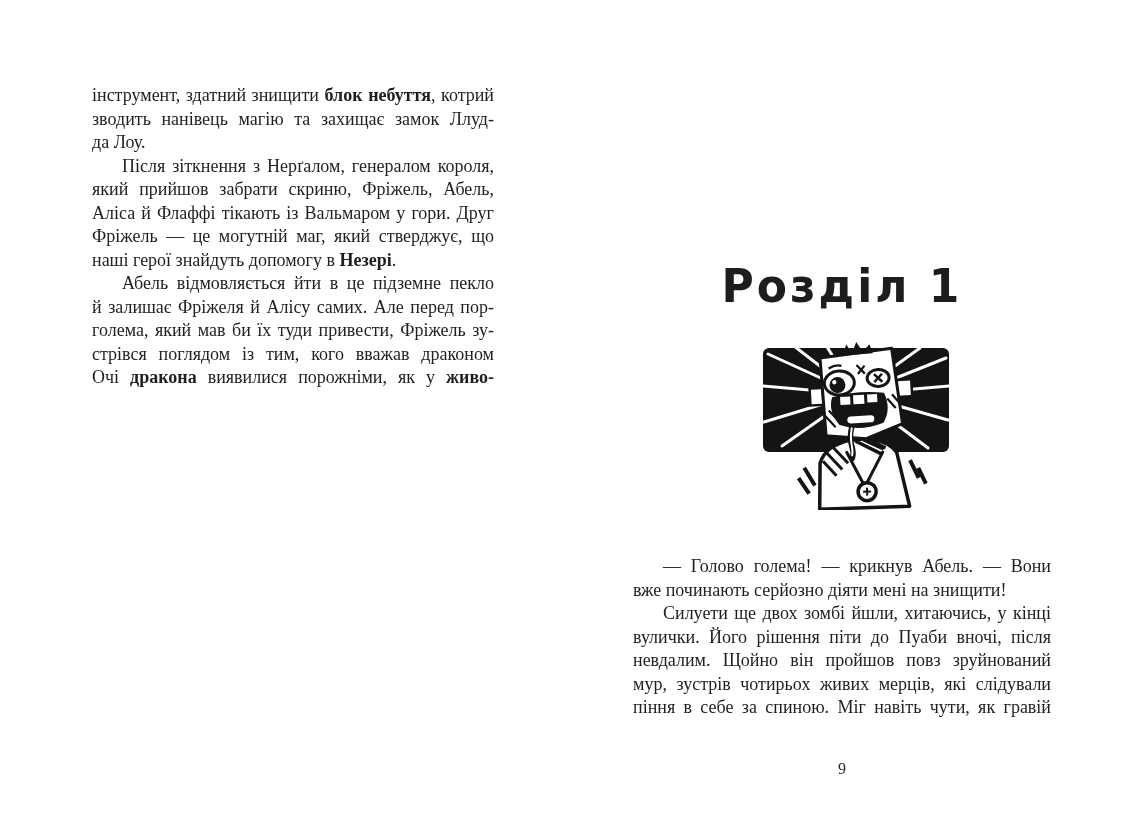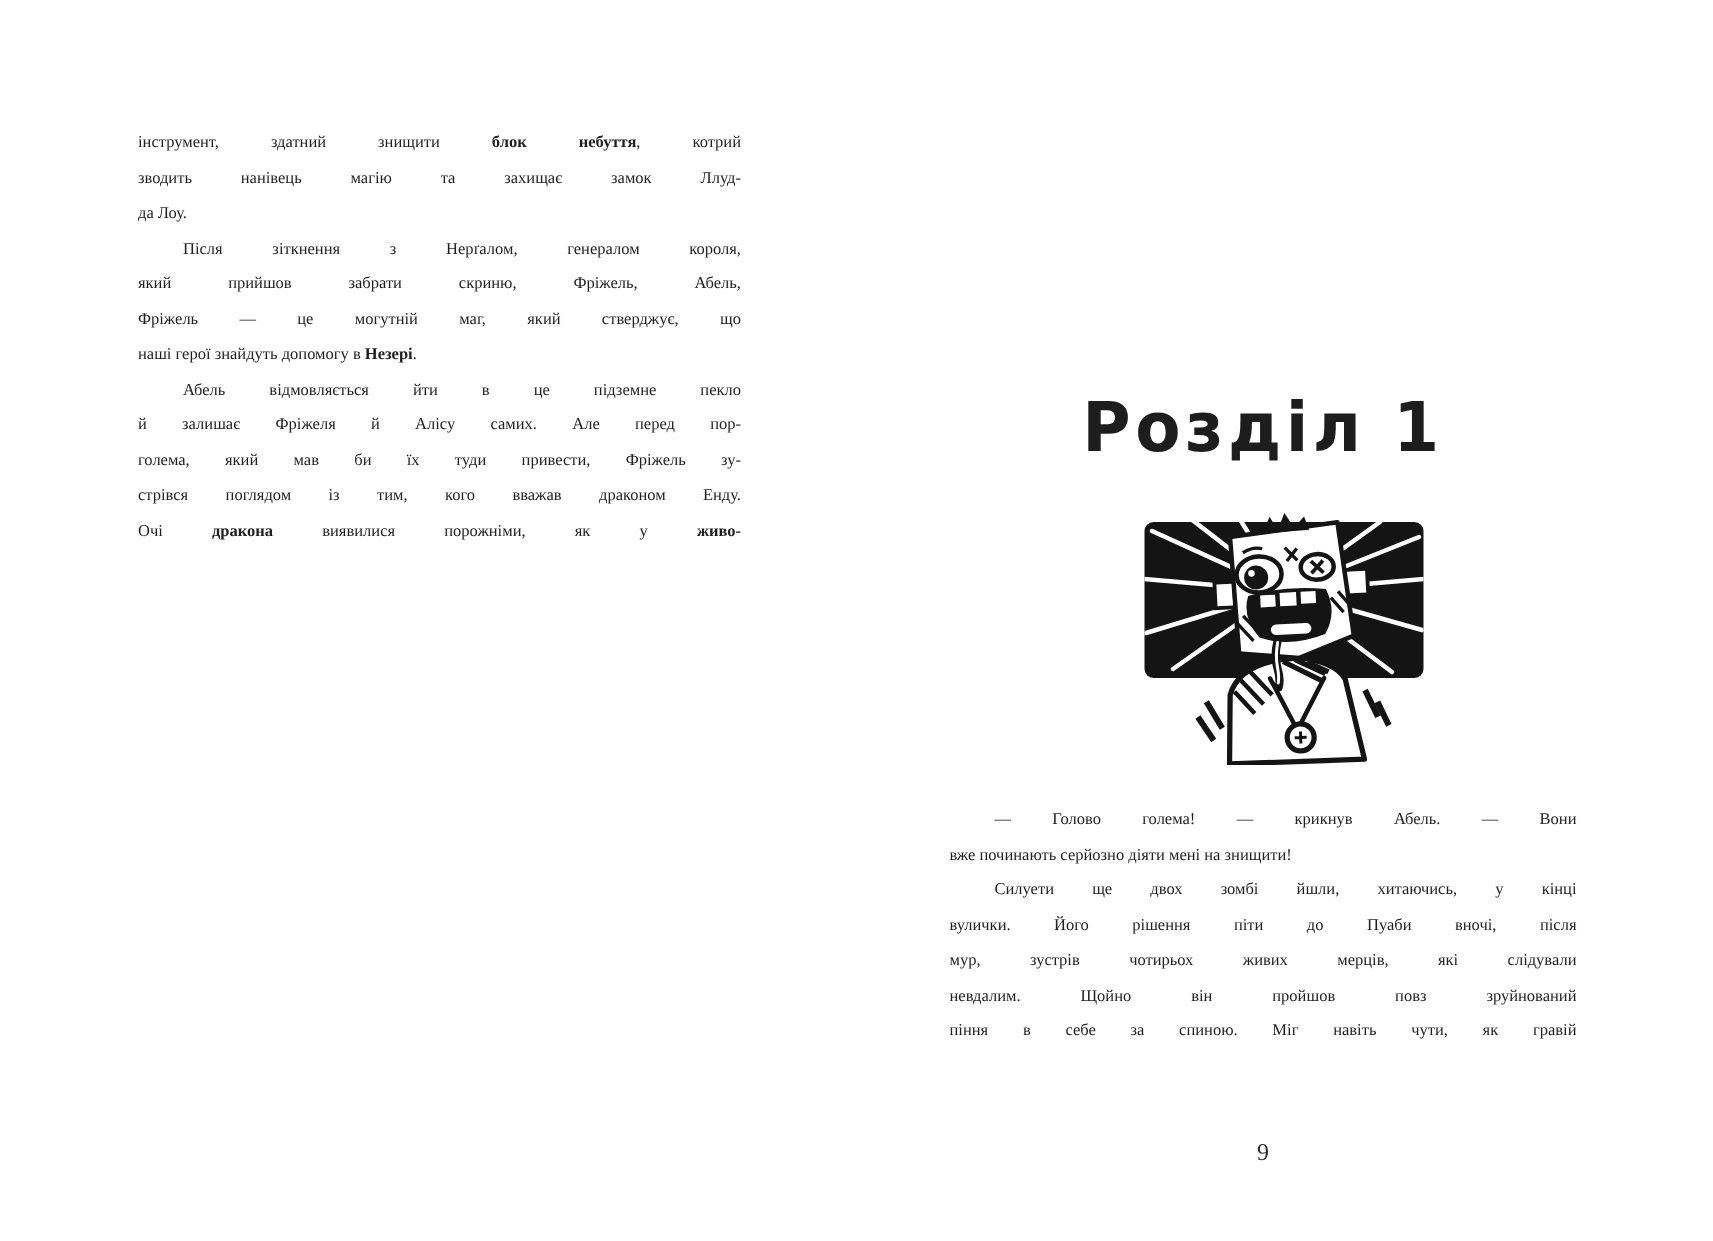--- a/index.html
+++ b/index.html
@@ -5,28 +5,28 @@
   html,body{margin:0;padding:0;}
   body{
     width:1142px;height:827px;position:relative;overflow:hidden;
     background:#ffffff;
     font-family:"Liberation Serif","DejaVu Serif",serif;
     color:#1f1f1f;
   }
   .spread{position:absolute;inset:0;}
   .textblock{position:absolute;}
   .textblock .line{
-    height:23.5px;line-height:23.5px;font-size:11px;
+    height:23.5px;line-height:23.5px;font-size:18px;
     overflow:hidden;text-align:left;
   }
   .textblock .line.just{text-align:justify;text-align-last:justify;}
   .textblock .line.ind{text-indent:30px;}
   .textblock .line b{font-weight:bold;}
   #left-text{left:92px;top:84px;width:402px;}
-  #right-text{left:633px;top:535px;width:418px;}
+  #right-text{left:633px;top:555px;width:418px;}
   .chapter-title{
     position:absolute;left:633px;top:262px;width:418px;margin:0;
     text-align:center;
     font-family:"DejaVu Sans","Liberation Sans",sans-serif;
     font-weight:bold;font-size:44px;line-height:48px;
     letter-spacing:3px;color:#1d1d1d;
     transform:scaleY(1.04);
   }
   .illustration{position:absolute;left:760px;top:340px;width:194px;height:170px;}
   .page-number{
@@ -39,20 +39,21 @@
 
 <div class="spread">
 
   <div class="page">
     <div class="textblock" id="left-text">
         <div class="line just"><span>інструмент, здатний знищити </span><b>блок небуття</b><span>, котрий</span></div>
         <div class="line just"><span>зводить нанівець магію та захищає замок Ллуд-</span></div>
         <div class="line"><span>да Лоу.</span></div>
         <div class="line just ind"><span>Після зіткнення з Нерґалом, генералом короля,</span></div>
         <div class="line just"><span>який прийшов забрати скриню, Фріжель, Абель,</span></div>
+        <div class="line just"><span>Аліса й Флаффі тікають із Вальмаром у гори. Друг</span></div>
         <div class="line just"><span>Фріжель — це могутній маг, який стверджує, що</span></div>
         <div class="line"><span>наші герої знайдуть допомогу в </span><b>Незері</b><span>.</span></div>
         <div class="line just ind"><span>Абель відмовляється йти в це підземне пекло</span></div>
         <div class="line just"><span>й залишає Фріжеля й Алісу самих. Але перед пор-</span></div>
         <div class="line just"><span>голема, який мав би їх туди привести, Фріжель зу-</span></div>
         <div class="line just"><span>стрівся поглядом із тим, кого вважав драконом Енду.</span></div>
         <div class="line just"><span>Очі </span><b>дракона</b><span> виявилися порожніми, як у </span><b>живо-</b></div>
       </div>
   </div>
 
@@ -128,20 +129,20 @@
           <path d="M127 60 l8 10 M132 56 l7 9" stroke="#141414" stroke-width="2.2" fill="none"></path>
         </g>
       </svg>
     </div>
 
     <div class="textblock" id="right-text">
         <div class="line just ind"><span>— Голово голема! — крикнув Абель. — Вони</span></div>
         <div class="line"><span>вже починають серйозно діяти мені на знищити!</span></div>
         <div class="line just ind"><span>Силуети ще двох зомбі йшли, хитаючись, у кінці</span></div>
         <div class="line just"><span>вулички. Його рішення піти до Пуаби вночі, після</span></div>
+        <div class="line just"><span>невдалим. Щойно він пройшов повз зруйнований</span></div>
         <div class="line just"><span>мур, зустрів чотирьох живих мерців, які слідували</span></div>
-        <div class="line just"><span>невдалим. Щойно він пройшов повз зруйнований</span></div>
         <div class="line just"><span>піння в себе за спиною. Міг навіть чути, як гравій</span></div>
       </div>
 
     <div class="page-number">9</div>
   </div>
 </div>
 
 </body></html>

